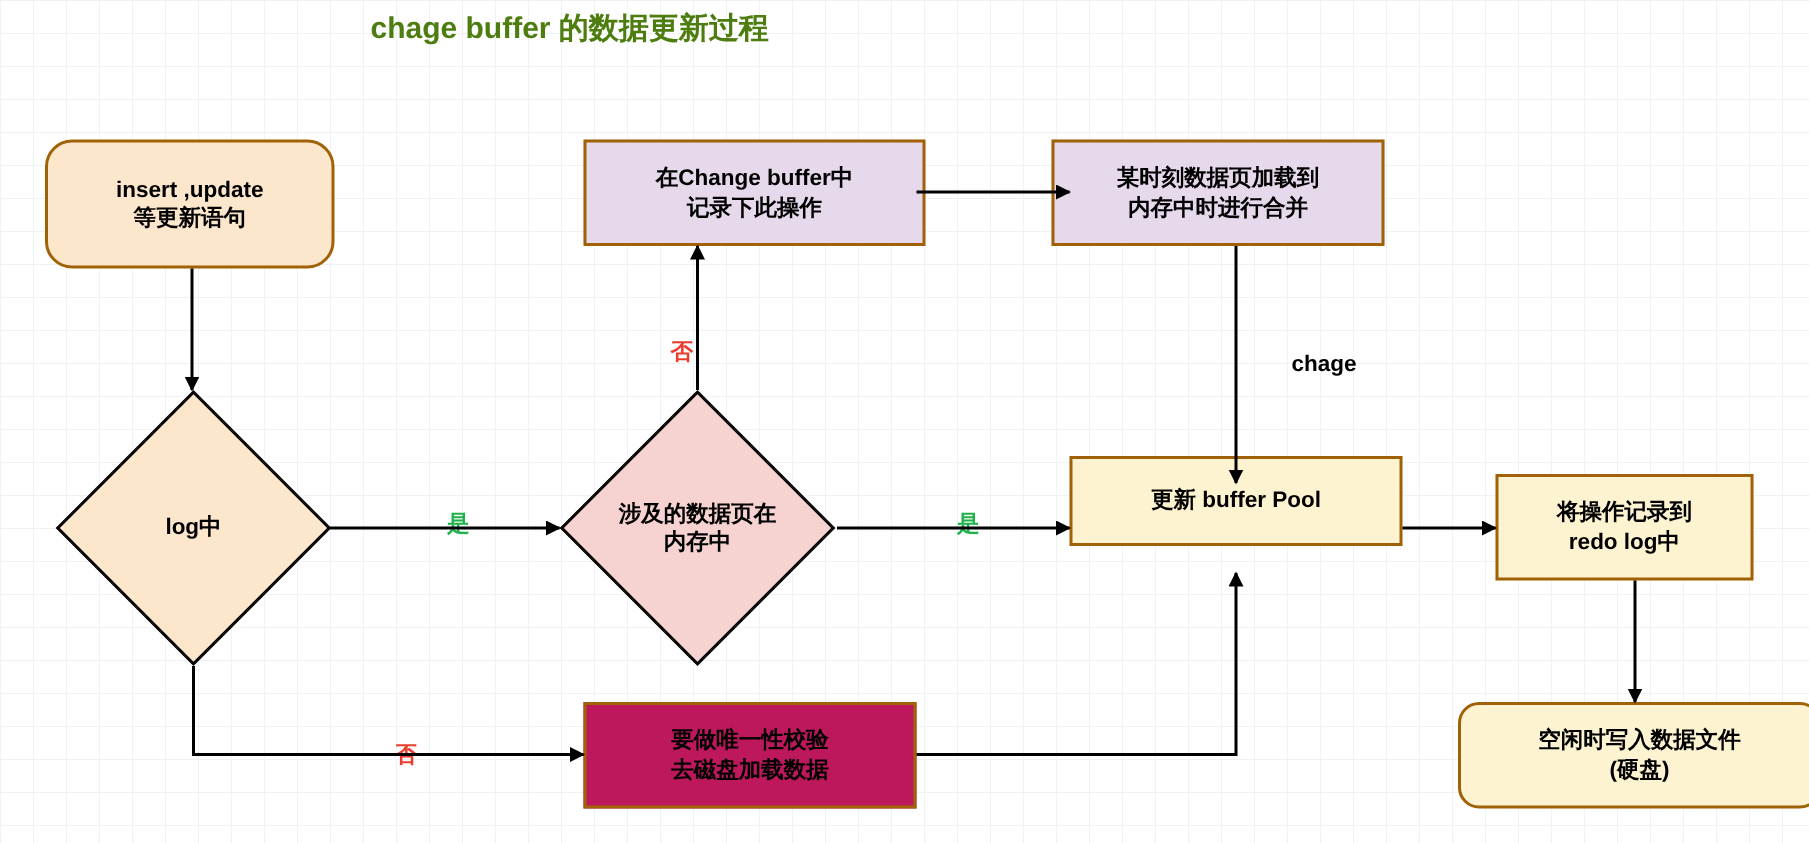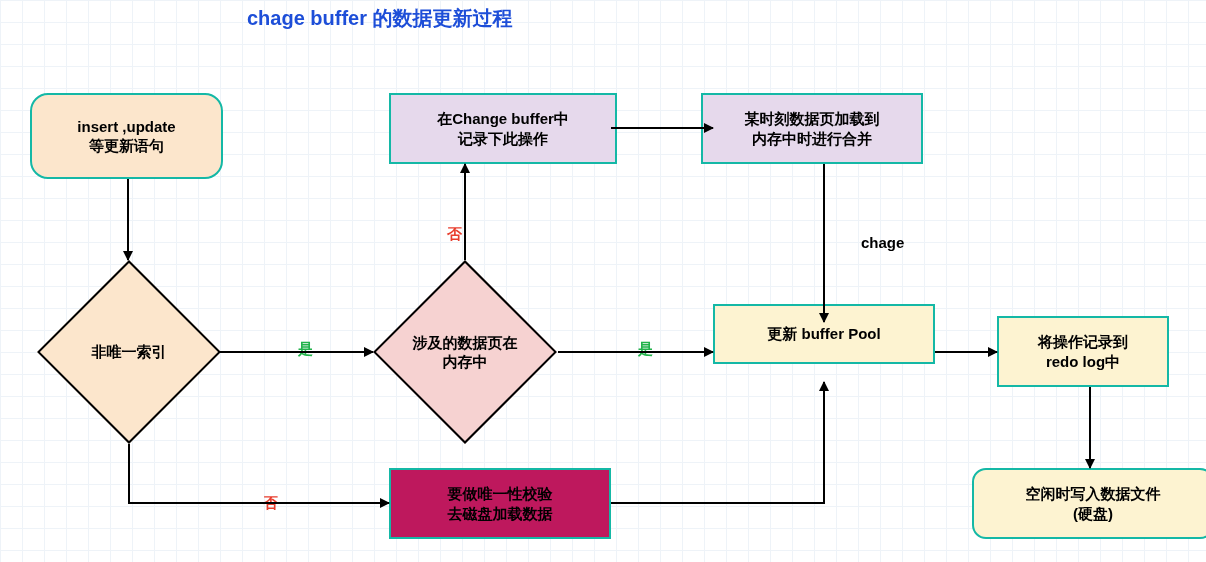--- a/index.html
+++ b/index.html
@@ -12,32 +12,32 @@
       linear-gradient(#eef3f8 1px, transparent 1px),
       linear-gradient(90deg, #eef3f8 1px, transparent 1px);
     background-size: 22px 22px;
     position: relative;
     overflow: hidden;
   }
   .title {
     position: absolute;
     font-weight: bold;
     font-size: 20px;
-    color: #1d4ed8;
+    color: #4d7c0f;
   }
   .box {
     position: absolute;
     display: flex;
     align-items: center;
     justify-content: center;
     text-align: center;
     font-weight: bold;
     font-size: 15px;
     line-height: 1.3;
-    border: 2px solid #14b8a6;
+    border: 2px solid #a16207;
     padding: 4px;
   }
   .rounded { border-radius: 18px; }
   .orange { background: #fce6cc; }
   .purple { background: #e6d9ec; }
   .yellow { background: #fdf3d1; }
   .blue   { background: #be185d; }
   .pink   { background: #f6d2d1; }
   .diamond {
     position: absolute;
@@ -77,21 +77,21 @@
 
 <div class="title" style="left:247px; top:5px;">chage buffer 的数据更新过程</div>
 
 <div class="box rounded orange" style="left:30px; top:93px; width:193px; height:86px;">
   <span>insert ,update<br>等更新语句</span>
 </div>
 
 <div class="diamond" style="left:64px; top:287px; width:130px; height:130px;">
   <div class="shape orange"></div>
   <div class="label" style="left:-25px; width:180px;">
-    <span>非唯一索引</span>
+    <span>log中</span>
   </div>
 </div>
 
 <div class="diamond" style="left:400px; top:287px; width:130px; height:130px;">
   <div class="shape pink"></div>
   <div class="label" style="left:-30px; width:190px;">
     <span>涉及的数据页在<br>内存中</span>
   </div>
 </div>
 

